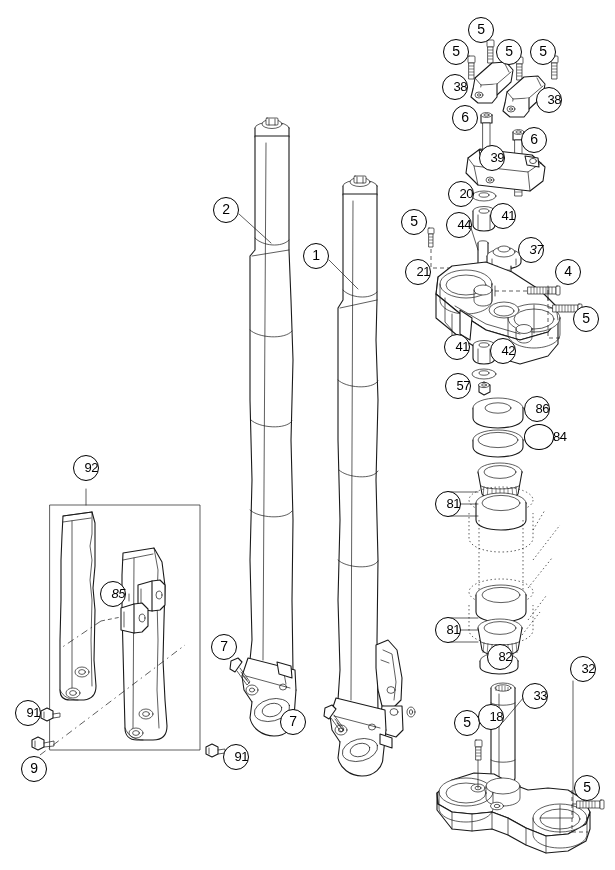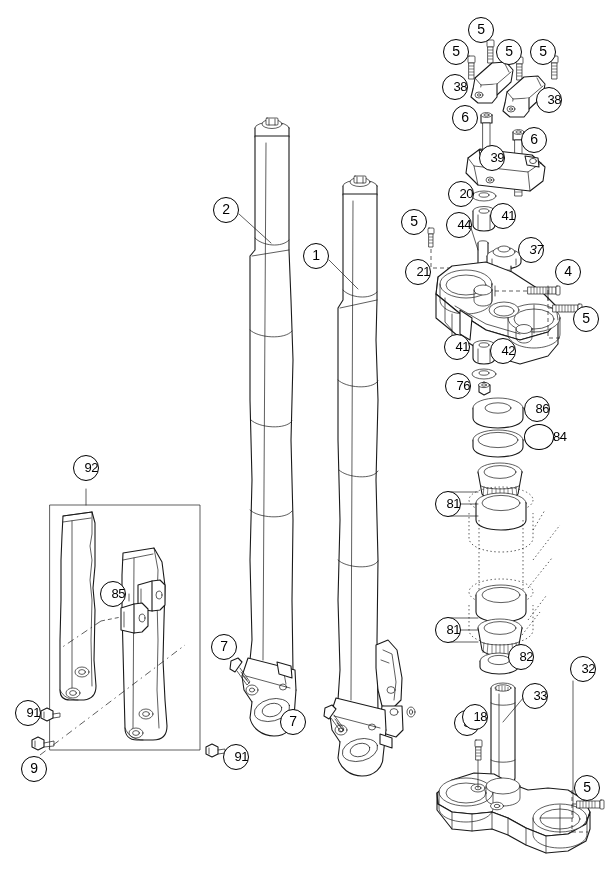--- a/index.html
+++ b/index.html
@@ -622,35 +622,35 @@
       <div class="callout w2" style="left: 461px; top: 194px;">20</div>
       <div class="callout w2" style="left: 503px; top: 216px;">41</div>
       <div class="callout" style="left: 414px; top: 222px;">5</div>
       <div class="callout w2" style="left: 459px; top: 225px;">44</div>
       <div class="callout w2" style="left: 531px; top: 250px; font-style: italic;">37</div>
       <div class="callout w2" style="left: 418px; top: 272px;">21</div>
       <div class="callout" style="left: 568px; top: 272px;">4</div>
       <div class="callout" style="left: 586px; top: 319px;">5</div>
       <div class="callout w2" style="left: 457px; top: 347px;">41</div>
       <div class="callout w2" style="left: 503px; top: 351px;">42</div>
-      <div class="callout w2" style="left: 458px; top: 386px;">76</div>
+      <div class="callout w2" style="left: 458px; top: 386px;">57</div>
       <div class="callout w2" style="left: 537px; top: 409px;">86</div>
       <div class="callout w2" style="left: 537px; top: 437px; padding-left: 28px;">84</div>
       <div class="callout w2" style="left: 448px; top: 504px;">81</div>
       <div class="callout w2" style="left: 448px; top: 630px;">81</div>
-      <div class="callout w2" style="left: 481px; top: 657px; margin-left: 27px;">82</div>
+      <div class="callout w2" style="left: 460px; top: 657px; margin-left: 27px;">82</div>
       <div class="callout w2" style="left: 583px; top: 669px;">32</div>
       <div class="callout w2" style="left: 535px; top: 696px;">33</div>
       <div class="callout" style="left: 467px; top: 723px;">5</div>
       <div class="callout" style="left: 587px; top: 788px;">5</div>
-      <div class="callout w2" style="left: 424px; top: 717px; margin-left: 38px;">18</div>
+      <div class="callout w2" style="left: 440px; top: 717px; margin-left: 38px;">18</div>
       <div class="callout" style="left: 226px; top: 210px;">2</div>
       <div class="callout" style="left: 316px; top: 256px;">1</div>
       <div class="callout" style="left: 224px; top: 647px;">7</div>
       <div class="callout" style="left: 293px; top: 722px;">7</div>
       <div class="callout w2" style="left: 236px; top: 757px;">91</div>
       <div class="callout w2" style="left: 28px; top: 713px;">91</div>
       <div class="callout" style="left: 34px; top: 769px;">9</div>
-      <div class="callout w2" style="left: 113px; top: 594px;">85</div>
+      <div class="callout w2" style="left: 113px; top: 594px; font-style: italic;">85</div>
       <div class="callout w2" style="left: 86px; top: 468px;">92</div>
     </div>
 
 </div>
 
 </body></html>

